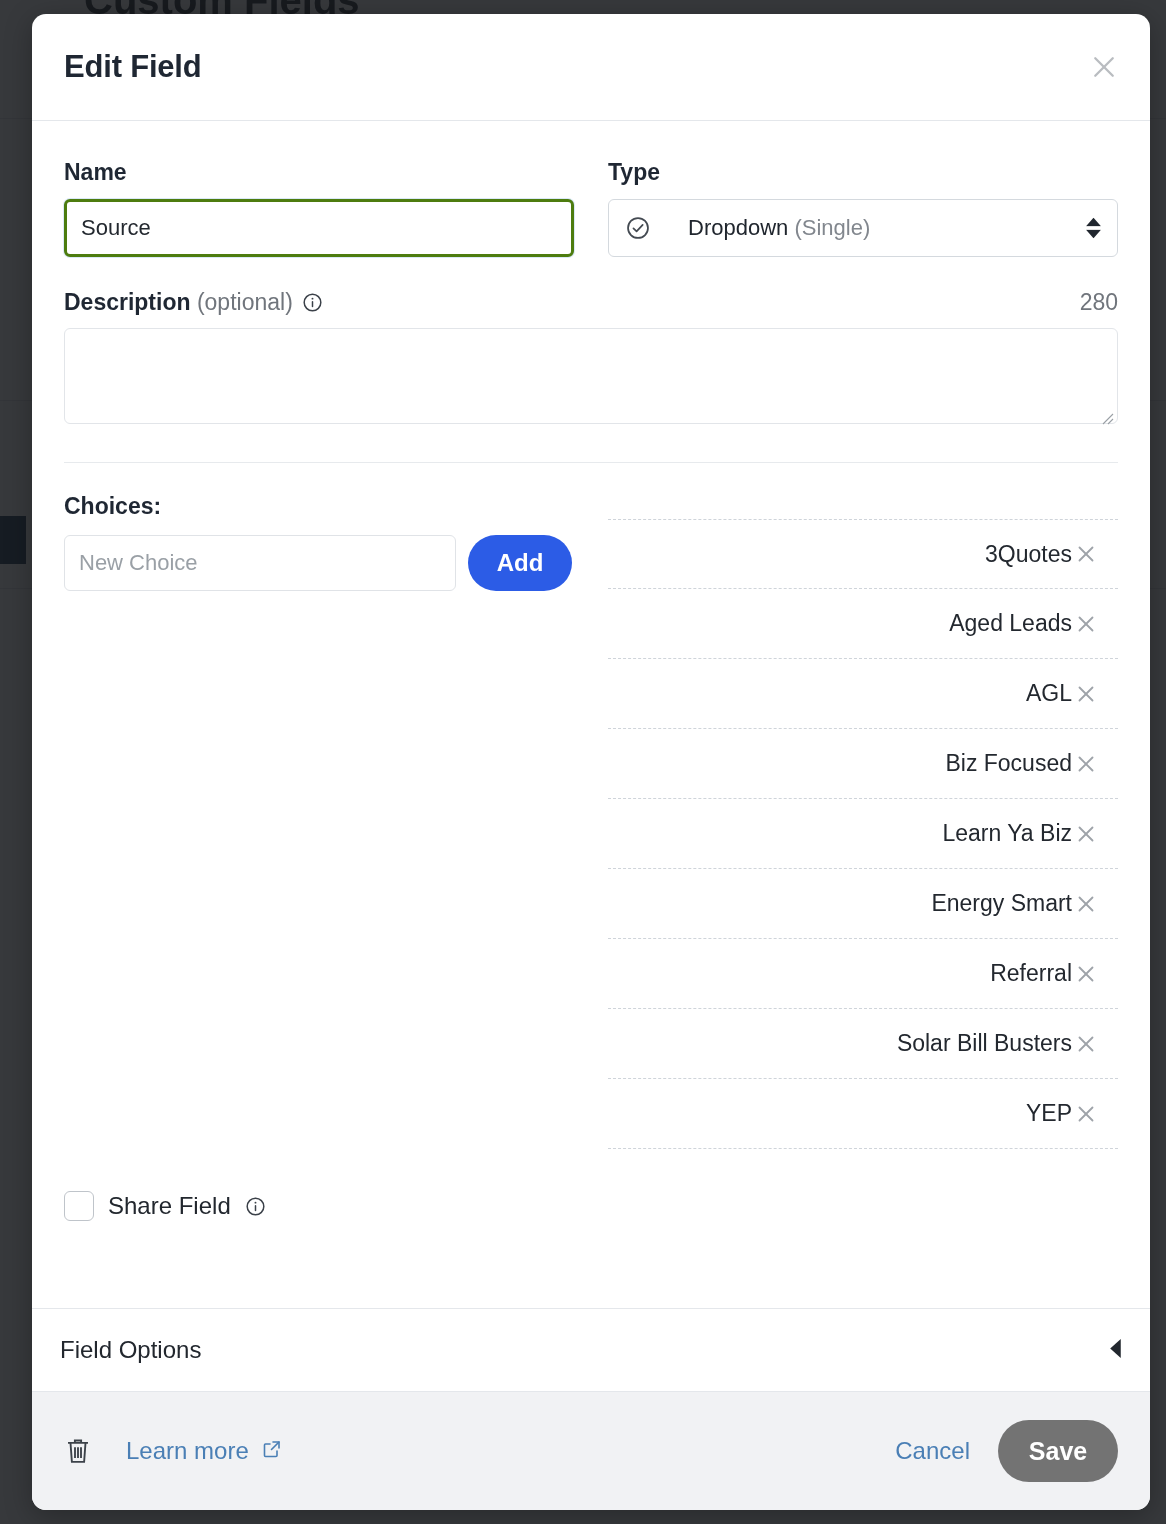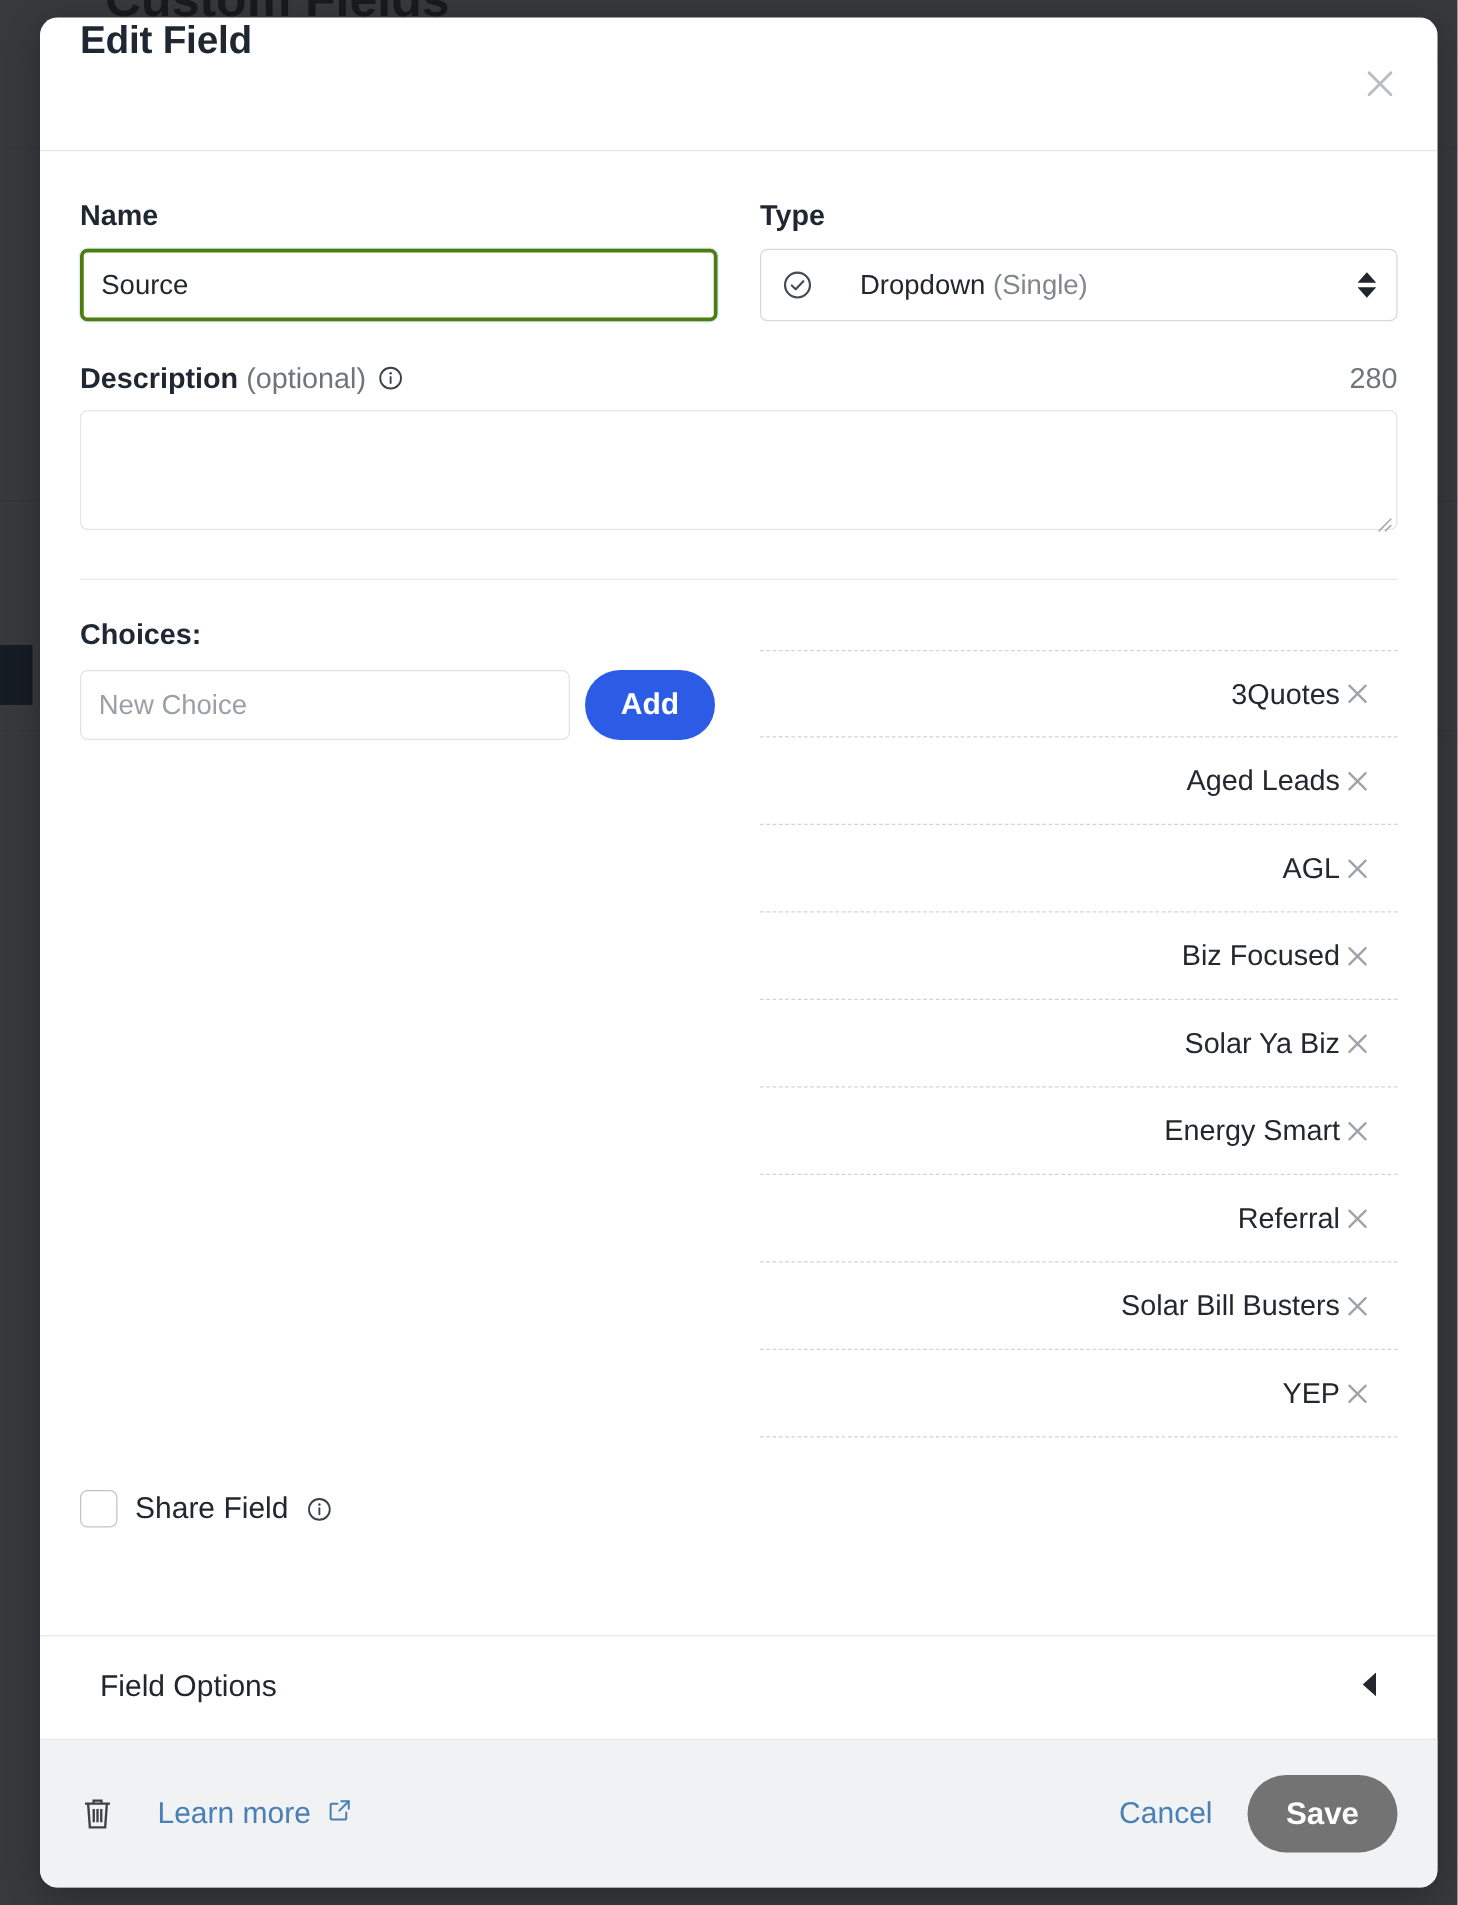--- a/index.html
+++ b/index.html
@@ -65,20 +65,21 @@
     flex-direction: column;
     overflow: hidden;
   }
 
   
   .modal-header {
     position: relative;
     height: 107px;
     border-bottom: 1px solid #e4e7eb;
     display: flex;
+    align-items: center;
     padding: 0 32px;
   }
   .modal-title {
     font-size: 31px;
     font-weight: bold;
     color: #1f2733;
     letter-spacing: -0.2px;
   }
   .close-btn {
     position: absolute;
@@ -327,21 +328,21 @@
   }
 
   
   .field-options {
     border-top: 1px solid #e4e7eb;
     border-bottom: 1px solid #e4e7eb;
     height: 84px;
     display: flex;
     align-items: center;
     justify-content: space-between;
-    padding: 0 48px;
+    padding: 0 28px;
     cursor: pointer;
     gap: 37px;
   }
   .field-options-label {
     font-size: 24px;
     color: #22272e;
   }
   .fo-caret { color: #22272e; }
 
   
@@ -526,21 +527,21 @@
           <div class="choice-row">
             <span class="choice-label">Biz Focused</span>
             <span class="choice-remove">
               <svg width="26" height="26" viewBox="0 0 24 24" fill="none" stroke="currentColor" stroke-width="1.7" stroke-linecap="round">
                 <line x1="6" y1="6" x2="18" y2="18"></line>
                 <line x1="18" y1="6" x2="6" y2="18"></line>
               </svg>
             </span>
           </div>
           <div class="choice-row">
-            <span class="choice-label">Solar Ya Biz</span>
+            <span class="choice-label">Learn Ya Biz</span>
             <span class="choice-remove">
               <svg width="26" height="26" viewBox="0 0 24 24" fill="none" stroke="currentColor" stroke-width="1.7" stroke-linecap="round">
                 <line x1="6" y1="6" x2="18" y2="18"></line>
                 <line x1="18" y1="6" x2="6" y2="18"></line>
               </svg>
             </span>
           </div>
           <div class="choice-row">
             <span class="choice-label">Energy Smart</span>
             <span class="choice-remove">

